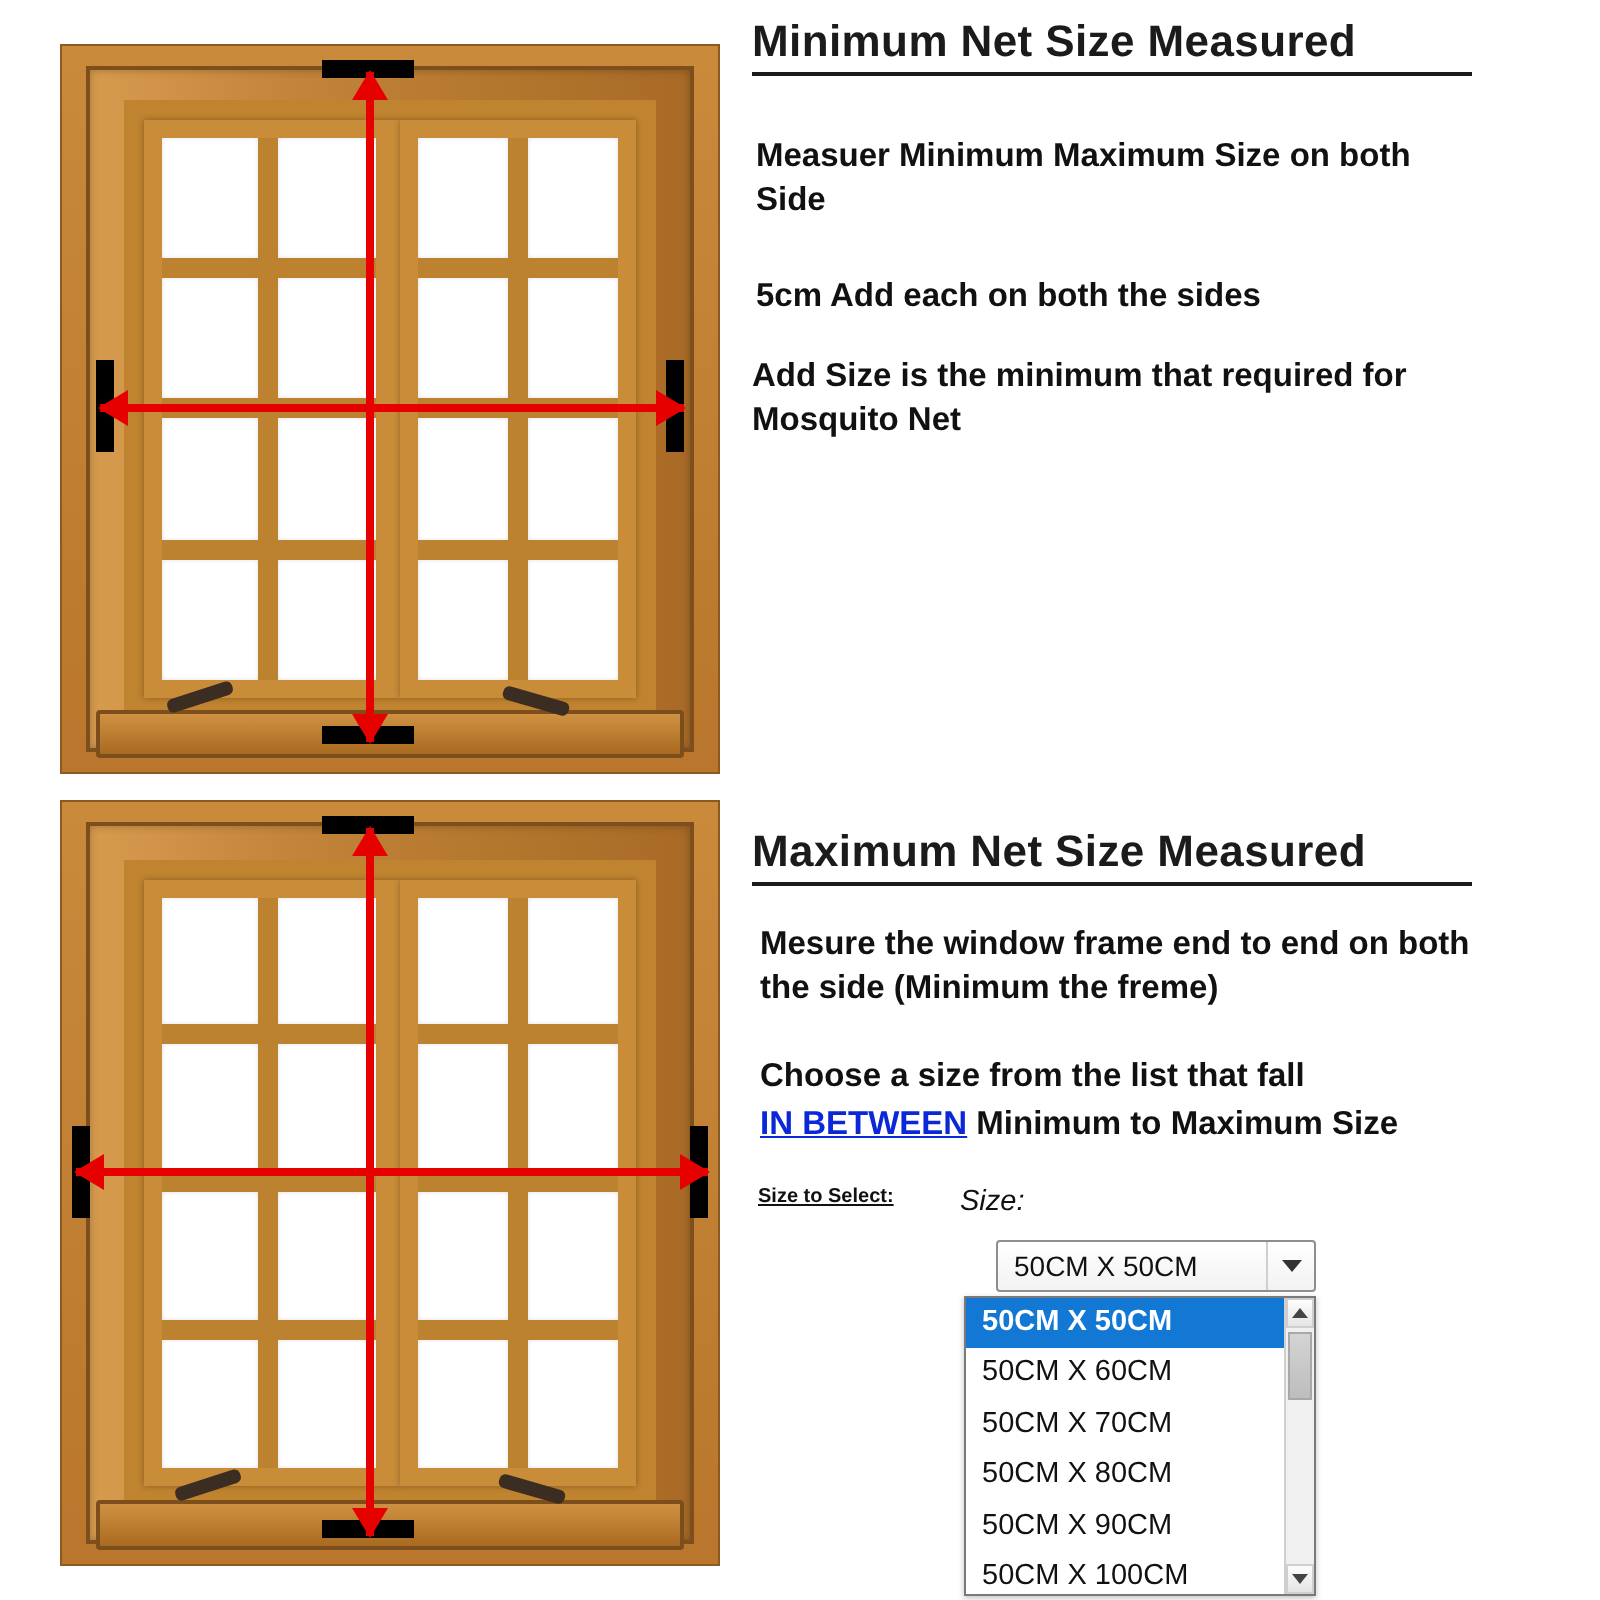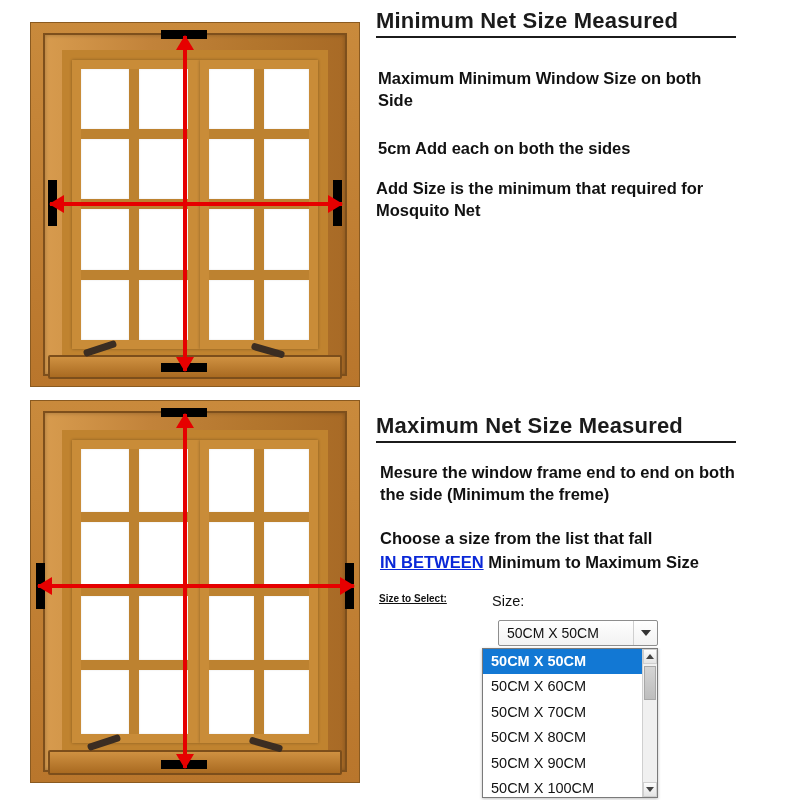--- a/index.html
+++ b/index.html
@@ -276,21 +276,21 @@
     </div>
     <div class="arrow-h" style="left:20px; top:172px; width:292px; height:20px;">
       <div class="bar"></div>
         <div class="head l"></div>
         <div class="head r"></div>
     </div>
   </div>
 
   <div class="heading" style="left:376px; top:8px; width:360px;">Minimum Net Size Measured</div>
 
-  <div class="para" style="left:378px; top:68px; width:348px;">Maximum Minimum  Window Size on both Side</div>
+  <div class="para" style="left:378px; top:68px; width:348px;">Measuer Minimum  Maximum Size on both Side</div>
   <div class="para" style="left:378px; top:138px; width:360px;">5cm Add each on both the sides</div>
   <div class="para" style="left:376px; top:178px; width:400px;">Add Size is the minimum that required for  Mosquito Net</div>
 
   <div class="window-fig" style="left:30px; top:400px; width:330px; height:383px;">
     <div class="win-frame"></div>
     <div class="win-outer">
       <div class="win-inner">
         <div class="sash left">
           <div class="pane-grid c2 r4">
             <div class="pane"></div>
@@ -341,21 +341,21 @@
   <div class="heading" style="left:376px; top:413px; width:360px;">Maximum Net Size Measured</div>
 
   <div class="para" style="left:380px; top:462px; width:370px;">Mesure the window frame end to end on both the side  (Minimum the freme)</div>
   <div class="para" style="left:380px; top:552px; width:400px;">
     <span class="hl-blue">IN BETWEEN</span><span> Minimum to Maximum Size</span>
   </div>
 
   <div class="para" style="left:380px; top:528px; width:380px;">Choose a size from the list that fall</div>
 
   <div class="label-inline" style="left:379px; top:593px;">Size to Select:</div>
-  <div class="label-plain" style="left:492px; top:593px;">Size:</div>
+  <div class="label-plain" style="left:480px; top:593px;font-style:italic;">Size:</div>
 
   <div class="select-box" style="left:498px; top:620px;">
     <span>50CM X 50CM</span>
     <span class="caret">
         <i></i>
       </span>
   </div>
 
   <div class="dropdown" style="left:482px; top:648px; height:150px;">
     <div class="dd-list">

